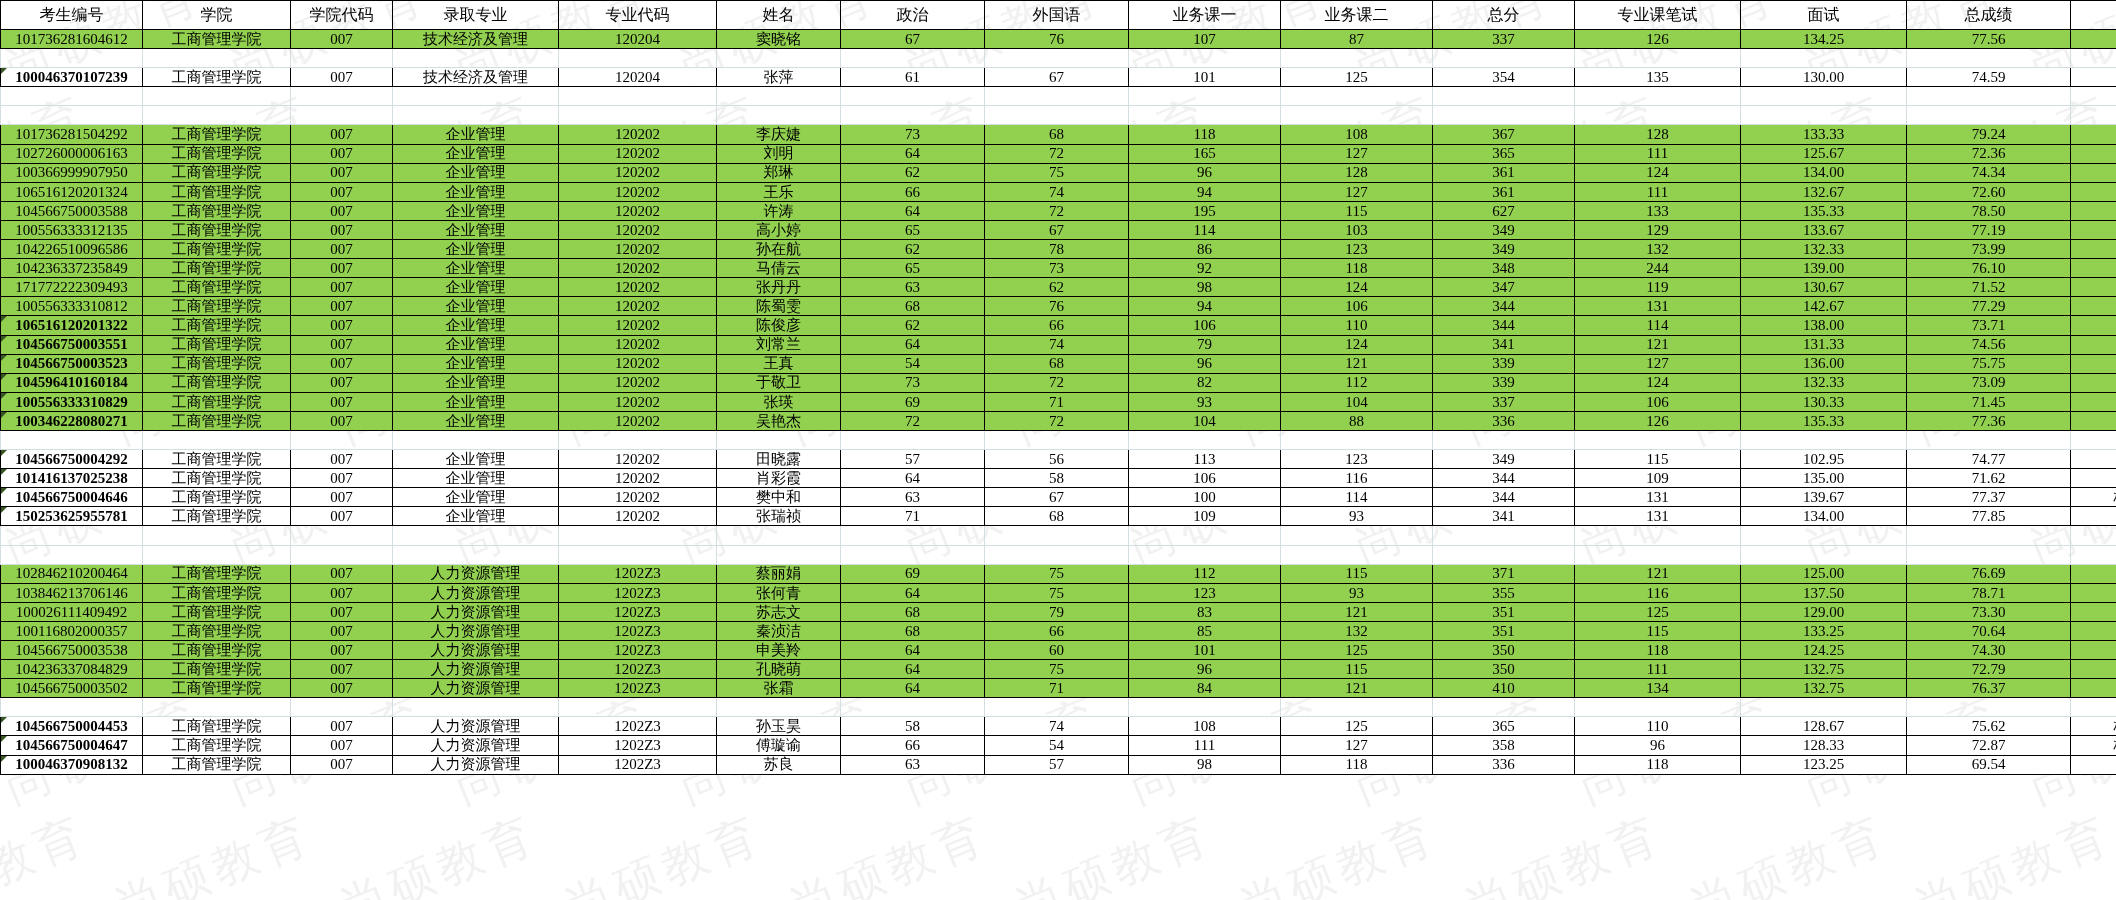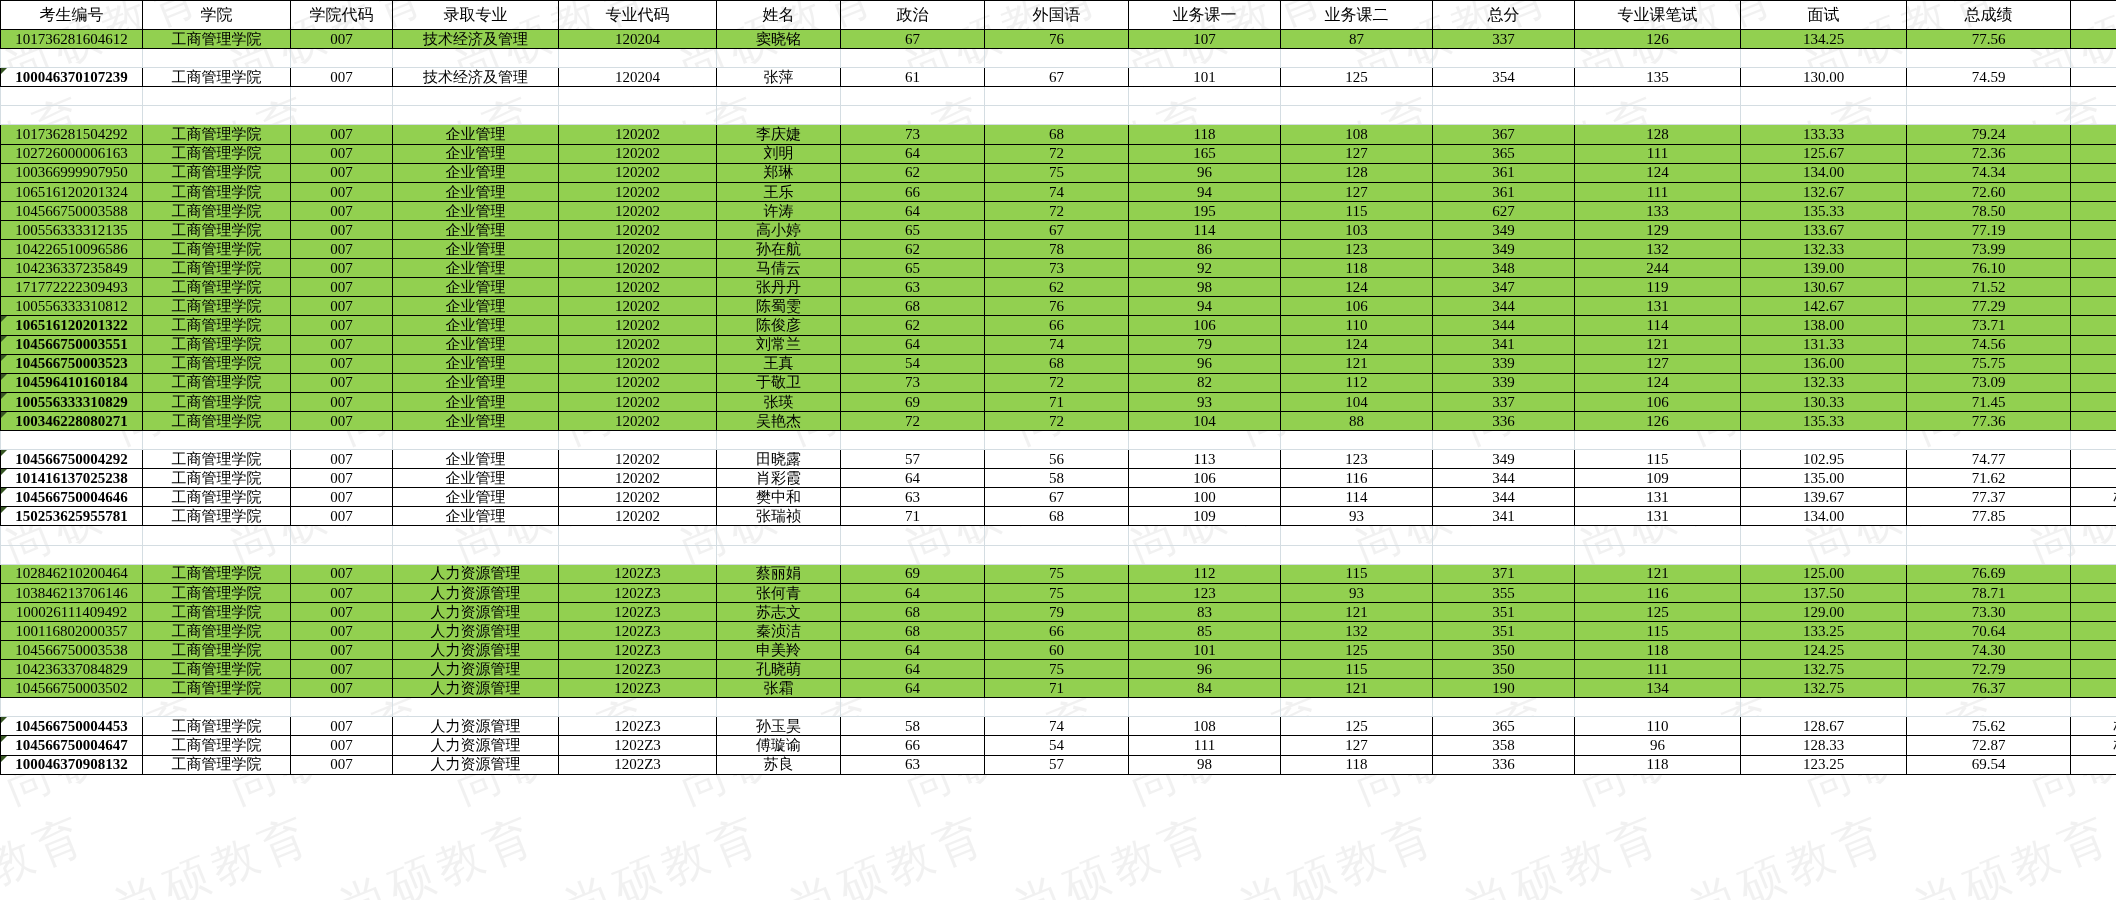--- a/index.html
+++ b/index.html
@@ -834,21 +834,21 @@
           <td>104566750003502</td>
           <td>工商管理学院</td>
           <td>007</td>
           <td>人力资源管理</td>
           <td>1202Z3</td>
           <td>张霜</td>
           <td>64</td>
           <td>71</td>
           <td>84</td>
           <td>121</td>
-          <td>190</td>
+          <td>410</td>
           <td>134</td>
           <td>132.75</td>
           <td>76.37</td>
           <td>&nbsp;</td>
         </tr>
         <tr class="spacer-row">
           <td class="first">&nbsp;</td>
           <td>&nbsp;</td>
           <td>&nbsp;</td>
           <td>&nbsp;</td>

